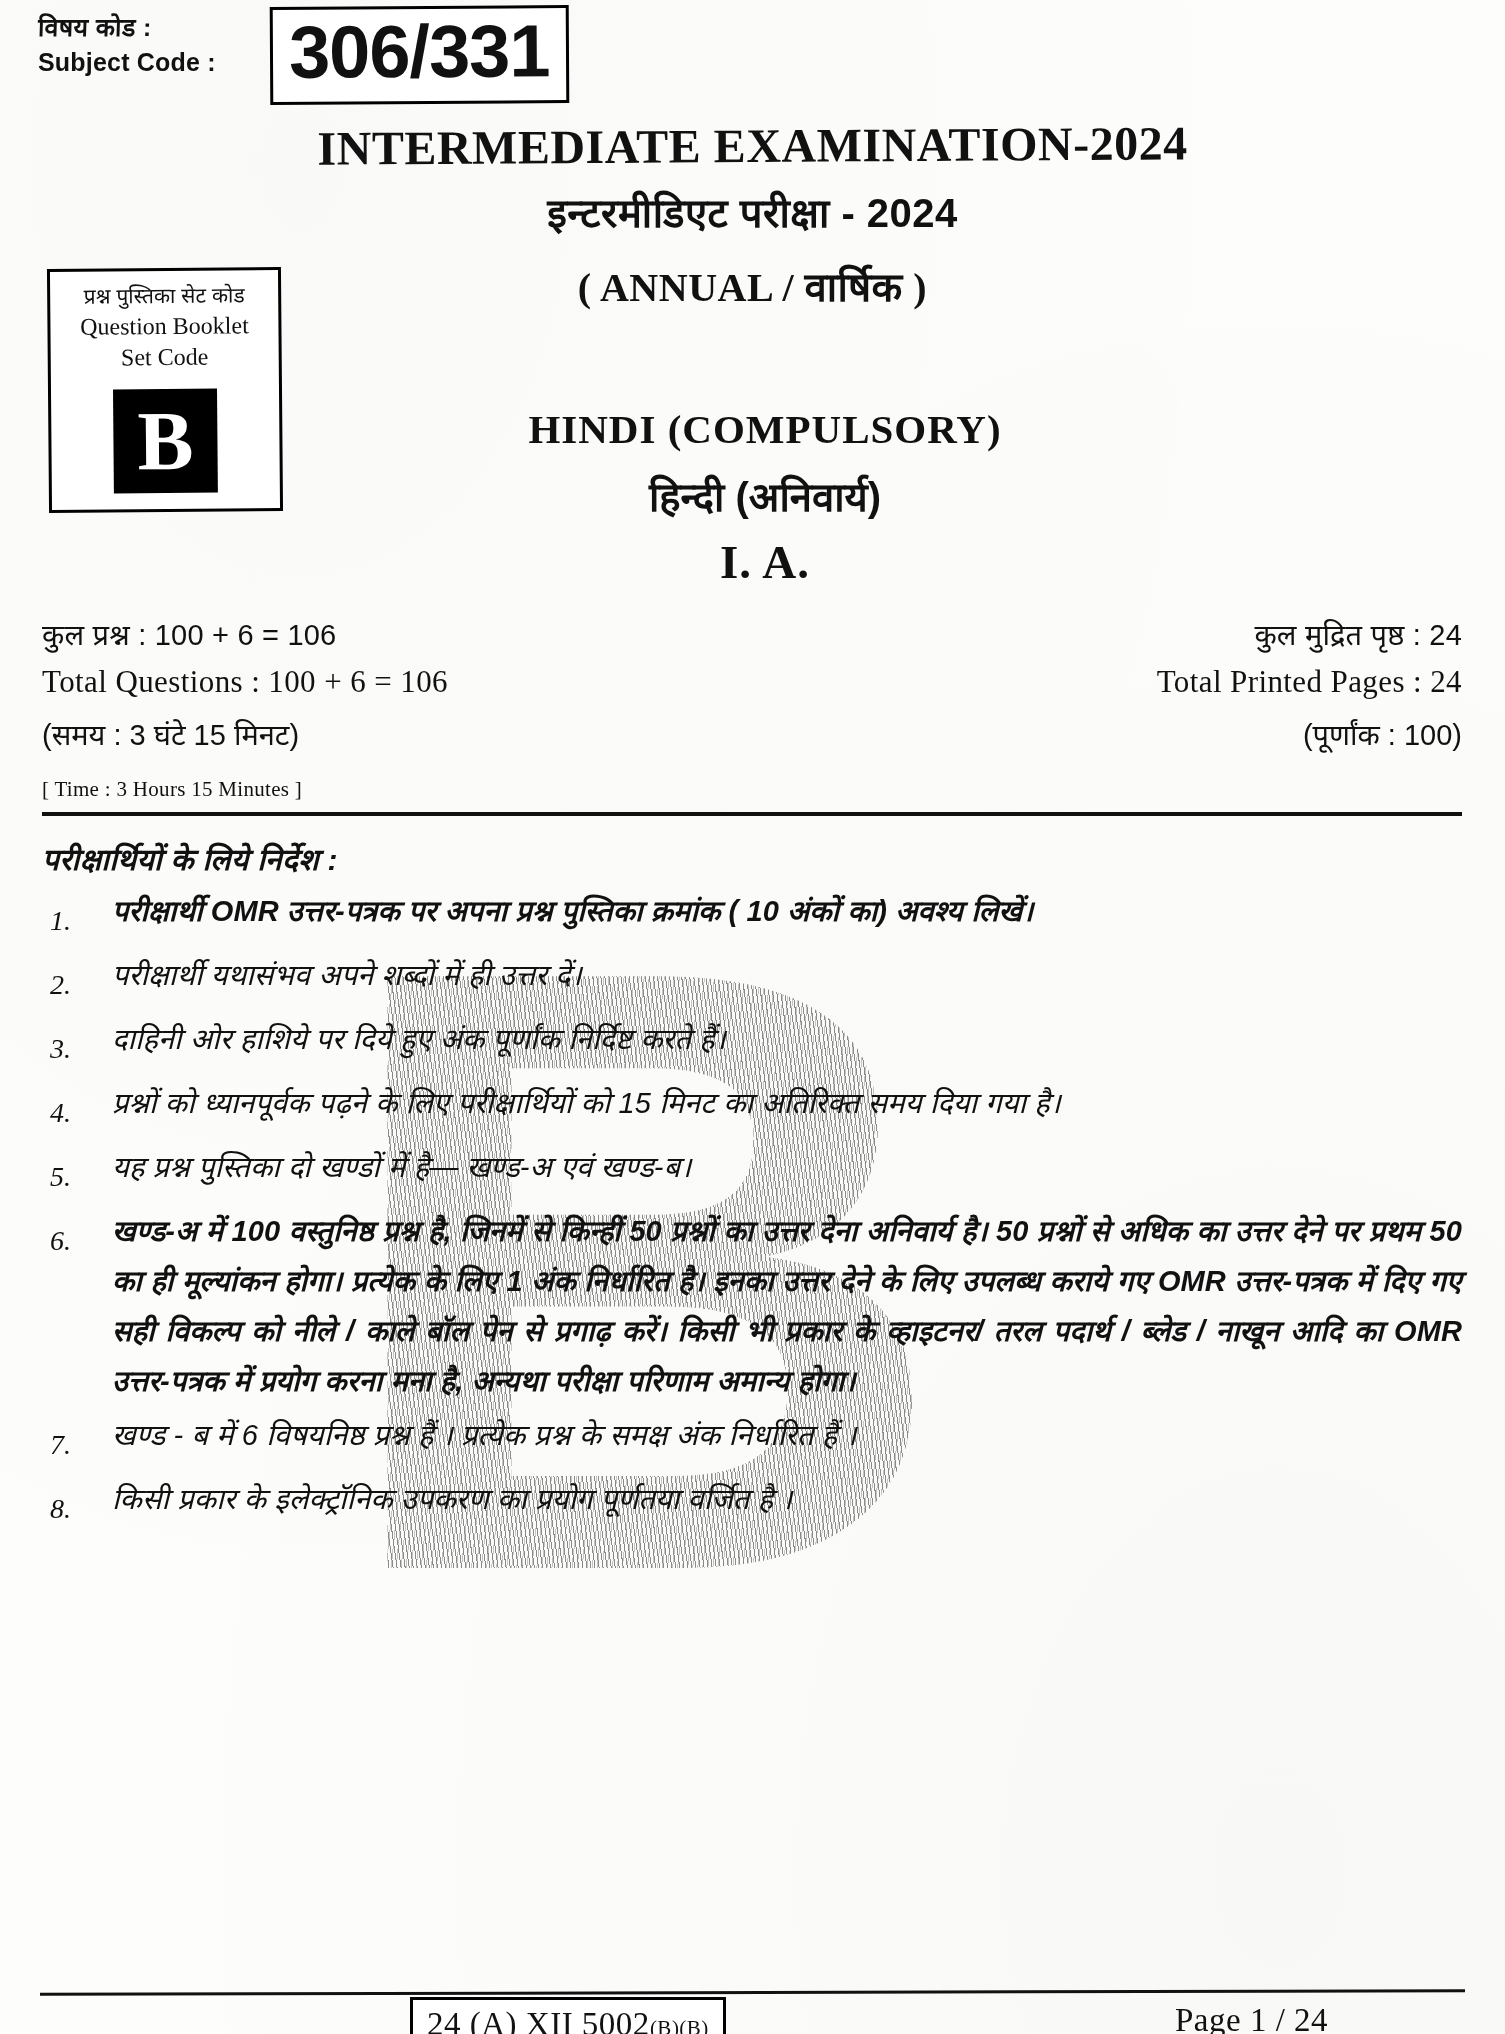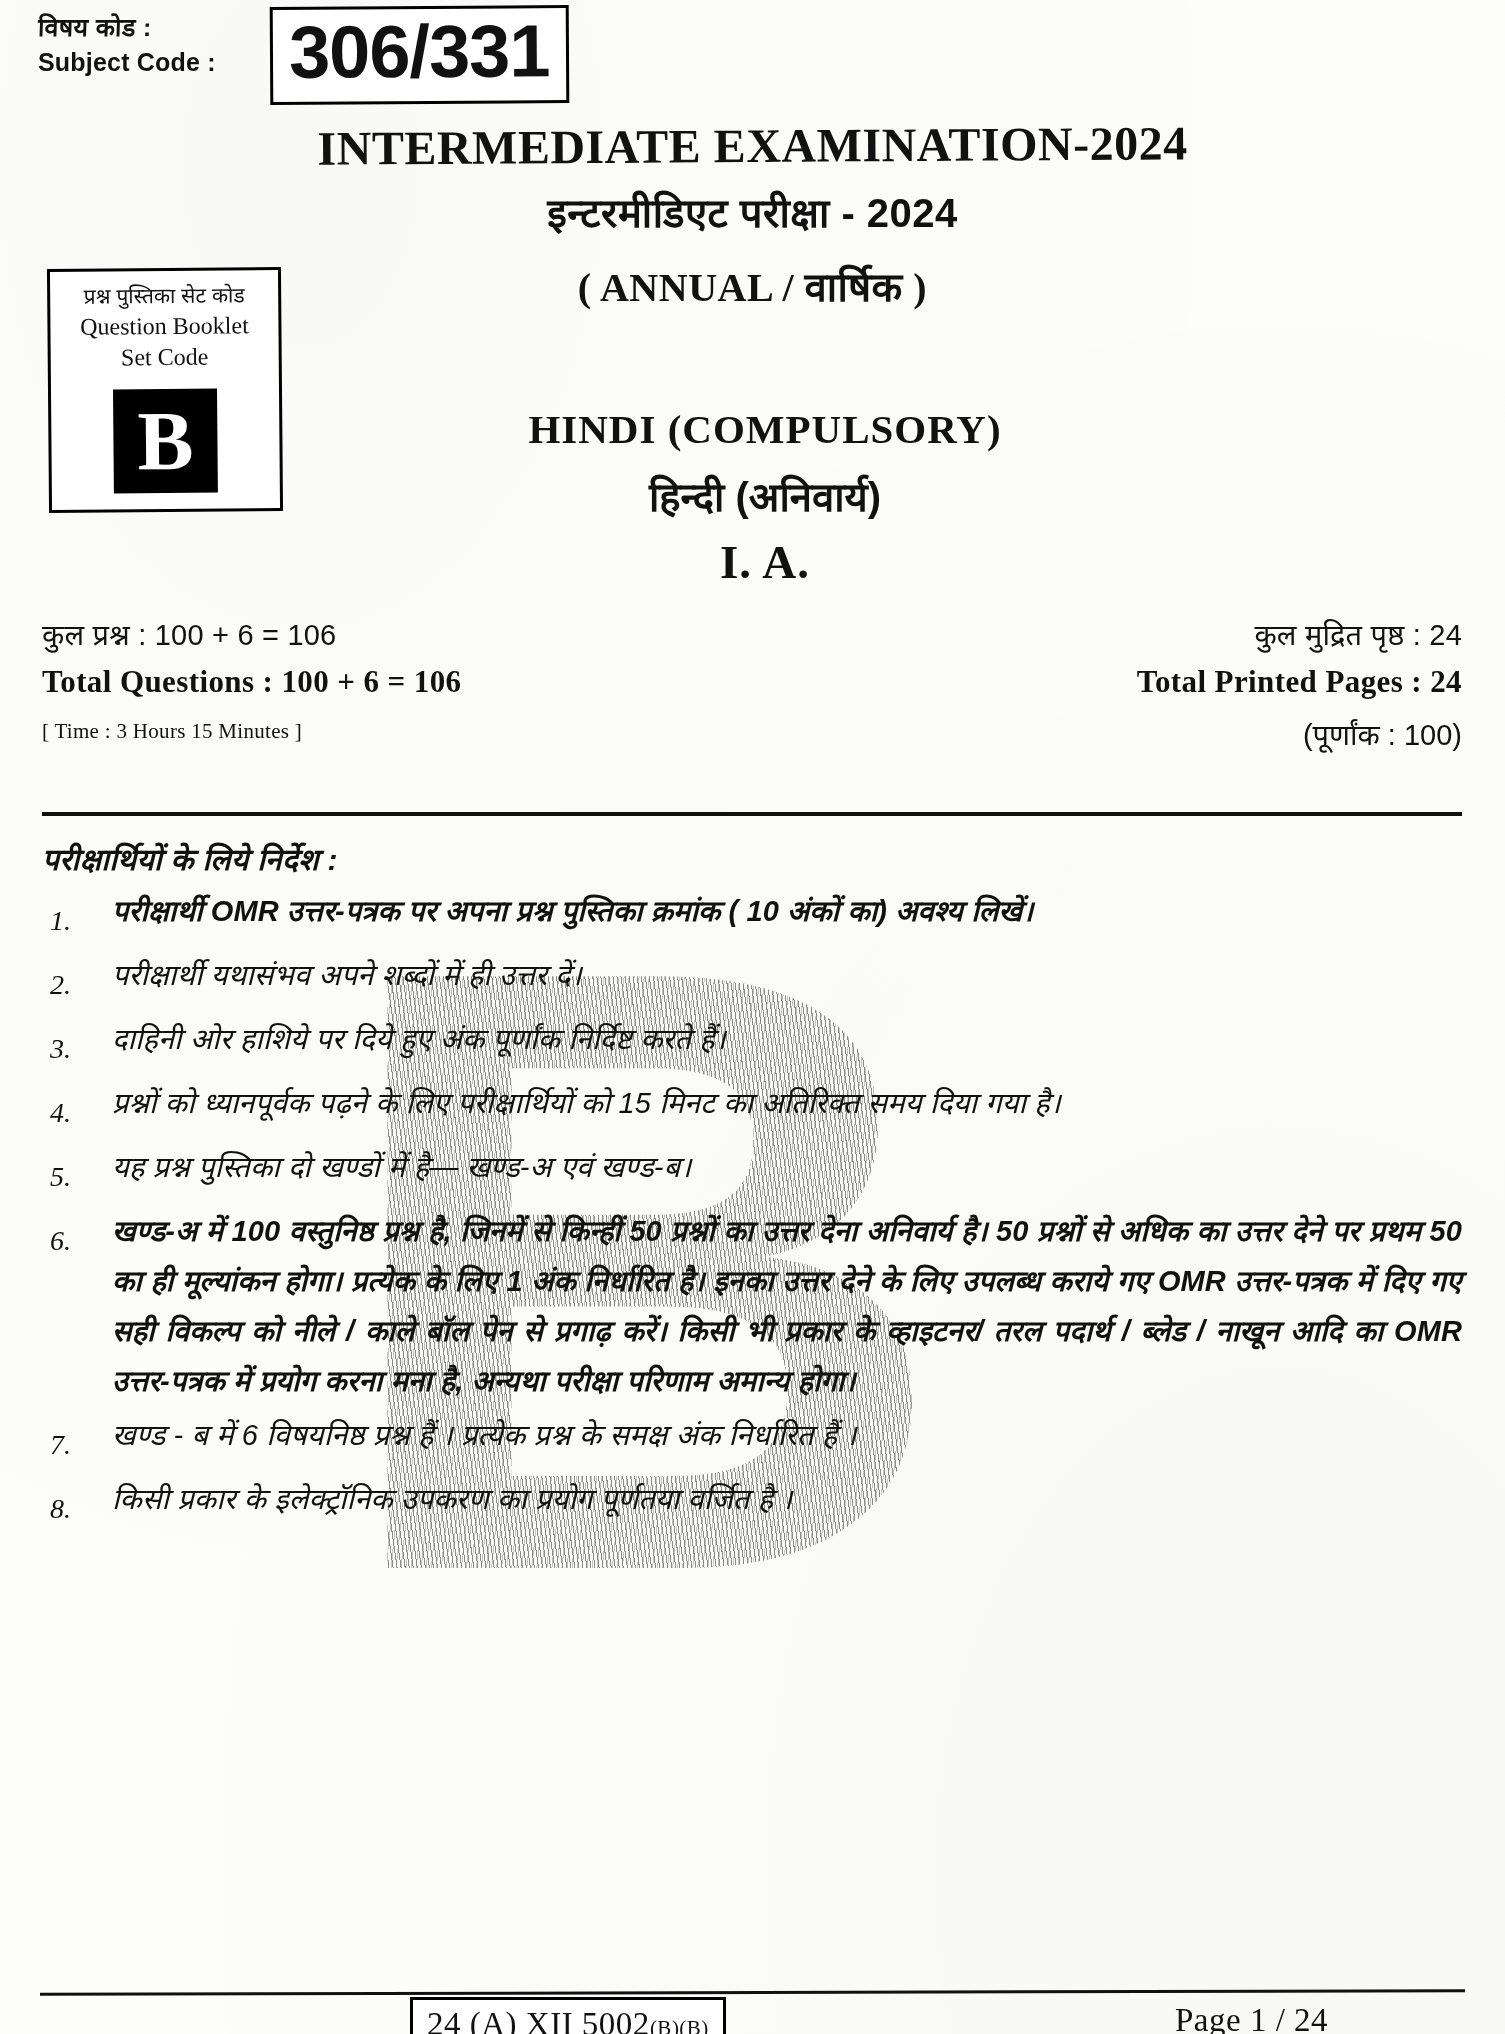--- a/index.html
+++ b/index.html
@@ -207,21 +207,21 @@
   .meta-col { width: 640px; }
   .meta-col.right { text-align: right; }
   .m-hi {
     font-family: "Liberation Sans", sans-serif;
     font-size: 29px;
     line-height: 46px;
     letter-spacing: 0.2px;
   }
   .m-en-bold {
     font-family: "Liberation Serif", serif;
-    font-weight: bold;
+    font-weight: normal;
     font-size: 31px;
     line-height: 48px;
     letter-spacing: 0.4px;
   }
   .m-hi2 {
     font-family: "Liberation Sans", sans-serif;
     font-size: 29px;
     line-height: 58px;
   }
   .m-en {
@@ -344,20 +344,21 @@
     </div>
 
     <div class="row" id="subject-en">HINDI (COMPULSORY)</div>
     <div class="row" id="subject-hi">हिन्दी (अनिवार्य)</div>
     <div class="row" id="stream">I. A.</div>
 
     <div class="row" id="meta">
       <div class="meta-col left">
         <div class="m-hi">कुल प्रश्न : 100  + 6 = 106</div>
         <div class="m-en-bold">Total Questions : 100 + 6 = 106</div>
+        <div class="m-hi2">(समय : 3 घंटे 15 मिनट)</div>
         <div class="m-en">[ Time : 3 Hours 15 Minutes ]</div>
       </div>
       <div class="meta-col right">
         <div class="m-hi">कुल मुद्रित पृष्ठ : 24</div>
         <div class="m-en-bold">Total Printed Pages : 24</div>
         <div class="m-hi2">(पूर्णांक : 100)</div>
       </div>
     </div>
 
     <div class="row" id="divider"></div>

